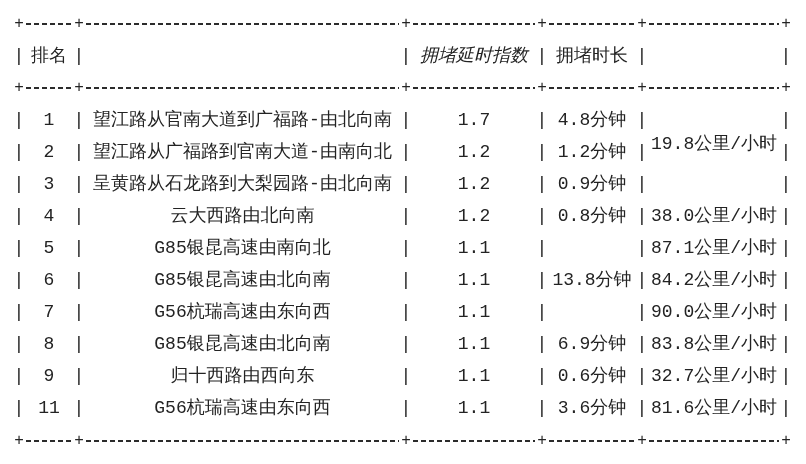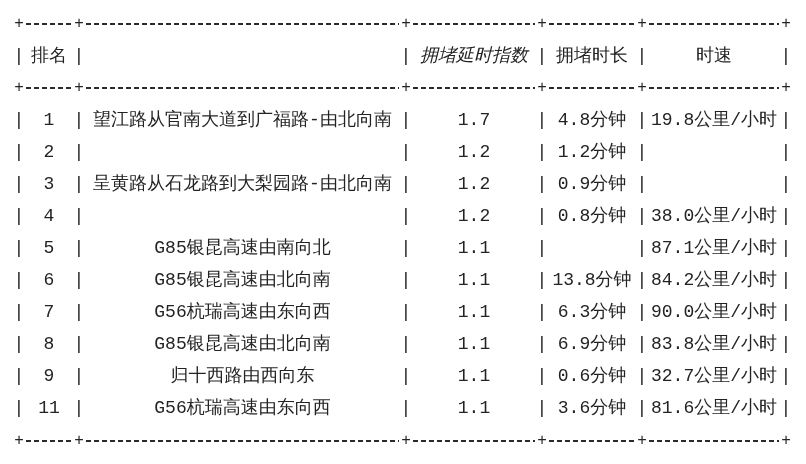--- a/index.html
+++ b/index.html
@@ -73,21 +73,20 @@
     <div class="t-row" style="top: 40px;">
       <span class="pipe" style="left: 19px;">|</span>
       <span class="pipe" style="left: 79px;">|</span>
       <span class="pipe" style="left: 406px;">|</span>
       <span class="pipe" style="left: 542px;">|</span>
       <span class="pipe" style="left: 642px;">|</span>
       <span class="pipe" style="left: 786px;">|</span>
       <span class="cell" style="left: 25px; width: 48px;">排名</span>
       <span class="cell" style="left: 412px; width: 124px; font-style: italic;">拥堵延时指数</span>
       <span class="cell" style="left: 548px; width: 88px;">拥堵时长</span>
-      <span class="cell" style="left: 648px; width: 132px;">时速</span>
     </div>
     <div class="t-row" style="top: 72px;">
       <div class="dash-seg" style="left: 26px; width: 46px;"></div>
       <div class="dash-seg" style="left: 86px; width: 313px;"></div>
       <div class="dash-seg" style="left: 413px; width: 122px;"></div>
       <div class="dash-seg" style="left: 549px; width: 86px;"></div>
       <div class="dash-seg" style="left: 649px; width: 130px;"></div>
       <span class="plus" style="left: 19px;">+</span>
       <span class="plus" style="left: 79px;">+</span>
       <span class="plus" style="left: 406px;">+</span>
@@ -99,30 +98,31 @@
       <span class="pipe" style="left: 19px;">|</span>
       <span class="pipe" style="left: 79px;">|</span>
       <span class="pipe" style="left: 406px;">|</span>
       <span class="pipe" style="left: 542px;">|</span>
       <span class="pipe" style="left: 642px;">|</span>
       <span class="pipe" style="left: 786px;">|</span>
       <span class="cell" style="left: 25px; width: 48px;">1</span>
       <span class="cell" style="left: 85px; width: 315px;">望江路从官南大道到广福路-由北向南</span>
       <span class="cell" style="left: 412px; width: 124px;">1.7</span>
       <span class="cell" style="left: 548px; width: 88px;">4.8分钟</span>
-      <span class="cell" style="left: 648px; width: 132px;">19.8公里/小时</span>
+      <span class="cell" style="left: 648px; width: 132px; margin-top: 24px;">19.8公里/小时</span>
     </div>
     <div class="t-row" style="top: 136px;">
       <span class="pipe" style="left: 19px;">|</span>
       <span class="pipe" style="left: 79px;">|</span>
       <span class="pipe" style="left: 406px;">|</span>
       <span class="pipe" style="left: 542px;">|</span>
       <span class="pipe" style="left: 642px;">|</span>
       <span class="pipe" style="left: 786px;">|</span>
       <span class="cell" style="left: 25px; width: 48px;">2</span>
+      <span class="cell" style="left: 85px; width: 315px;">望江路从广福路到官南大道-由南向北</span>
       <span class="cell" style="left: 412px; width: 124px;">1.2</span>
       <span class="cell" style="left: 548px; width: 88px;">1.2分钟</span>
     </div>
     <div class="t-row" style="top: 168px;">
       <span class="pipe" style="left: 19px;">|</span>
       <span class="pipe" style="left: 79px;">|</span>
       <span class="pipe" style="left: 406px;">|</span>
       <span class="pipe" style="left: 542px;">|</span>
       <span class="pipe" style="left: 642px;">|</span>
       <span class="pipe" style="left: 786px;">|</span>
@@ -132,20 +132,21 @@
       <span class="cell" style="left: 548px; width: 88px;">0.9分钟</span>
     </div>
     <div class="t-row" style="top: 200px;">
       <span class="pipe" style="left: 19px;">|</span>
       <span class="pipe" style="left: 79px;">|</span>
       <span class="pipe" style="left: 406px;">|</span>
       <span class="pipe" style="left: 542px;">|</span>
       <span class="pipe" style="left: 642px;">|</span>
       <span class="pipe" style="left: 786px;">|</span>
       <span class="cell" style="left: 25px; width: 48px;">4</span>
+      <span class="cell" style="left: 85px; width: 315px;">云大西路由北向南</span>
       <span class="cell" style="left: 412px; width: 124px;">1.2</span>
       <span class="cell" style="left: 548px; width: 88px;">0.8分钟</span>
       <span class="cell" style="left: 648px; width: 132px;">38.0公里/小时</span>
     </div>
     <div class="t-row" style="top: 232px;">
       <span class="pipe" style="left: 19px;">|</span>
       <span class="pipe" style="left: 79px;">|</span>
       <span class="pipe" style="left: 406px;">|</span>
       <span class="pipe" style="left: 542px;">|</span>
       <span class="pipe" style="left: 642px;">|</span>
@@ -171,21 +172,20 @@
     <div class="t-row" style="top: 296px;">
       <span class="pipe" style="left: 19px;">|</span>
       <span class="pipe" style="left: 79px;">|</span>
       <span class="pipe" style="left: 406px;">|</span>
       <span class="pipe" style="left: 542px;">|</span>
       <span class="pipe" style="left: 642px;">|</span>
       <span class="pipe" style="left: 786px;">|</span>
       <span class="cell" style="left: 25px; width: 48px;">7</span>
       <span class="cell" style="left: 85px; width: 315px;">G56杭瑞高速由东向西</span>
       <span class="cell" style="left: 412px; width: 124px;">1.1</span>
-      <span class="cell" style="left: 548px; width: 88px;">6.3分钟</span>
       <span class="cell" style="left: 648px; width: 132px;">90.0公里/小时</span>
     </div>
     <div class="t-row" style="top: 328px;">
       <span class="pipe" style="left: 19px;">|</span>
       <span class="pipe" style="left: 79px;">|</span>
       <span class="pipe" style="left: 406px;">|</span>
       <span class="pipe" style="left: 542px;">|</span>
       <span class="pipe" style="left: 642px;">|</span>
       <span class="pipe" style="left: 786px;">|</span>
       <span class="cell" style="left: 25px; width: 48px;">8</span>

